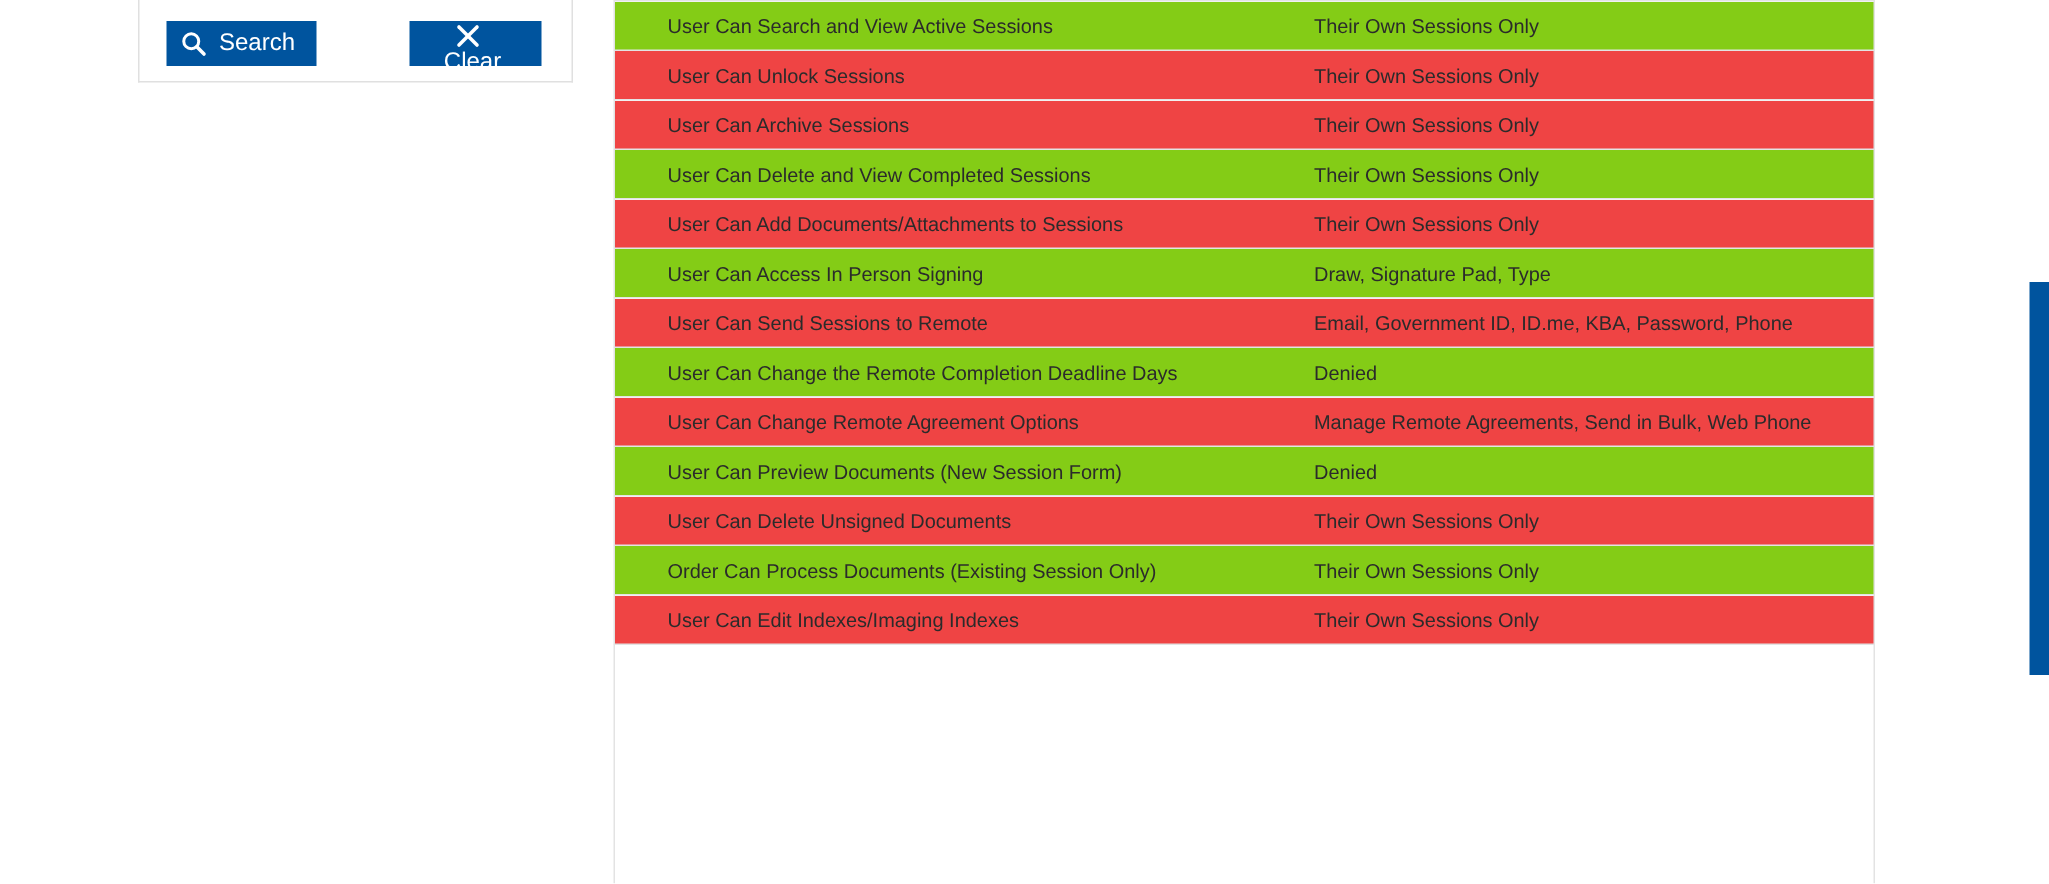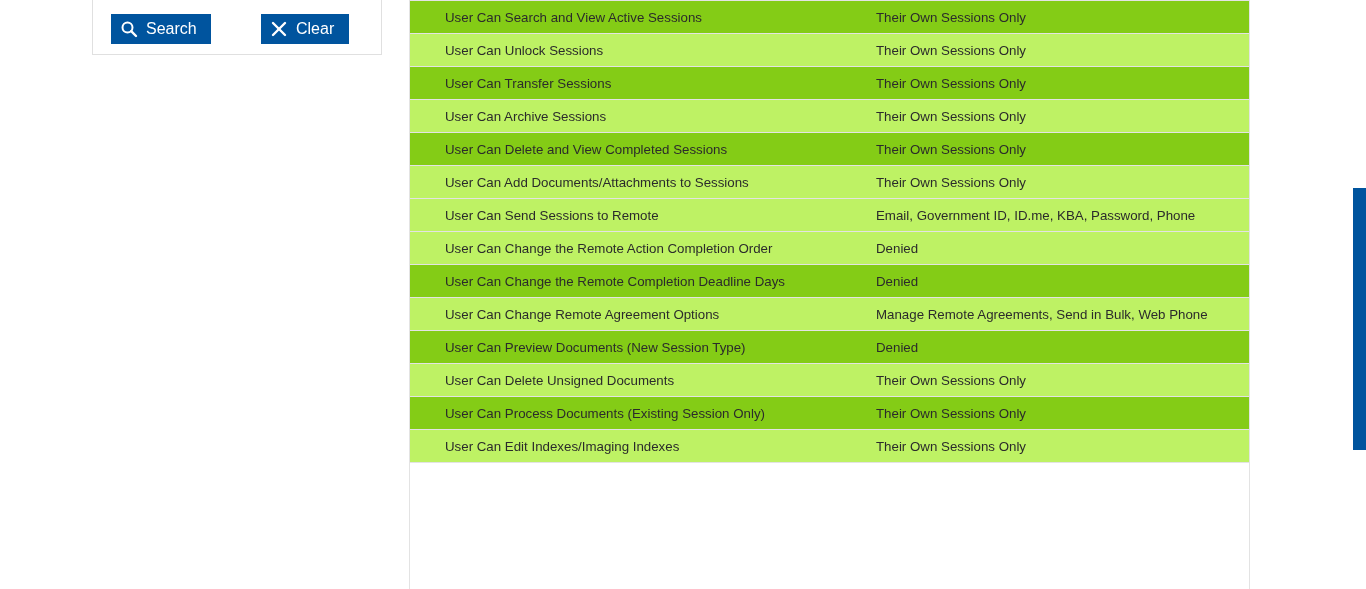--- a/index.html
+++ b/index.html
@@ -50,21 +50,21 @@
     font-family: "Liberation Sans", sans-serif;
     display: flex;
     align-items: center;
     cursor: pointer;
     padding: 0 12px 0 8px;
     box-sizing: border-box;
     white-space: nowrap;
   }
 
   .btn-search { left: 18px; top: 14px; width: 100px; }
-  .btn-clear  { left: 168px; top: 14px; width: 88px; }
+  .btn-clear  { left: 180px; top: 14px; width: 88px; flex-direction: column; }
 
   .btn .glyph {
     display: inline-flex;
     align-items: center;
     justify-content: center;
     width: 20px;
     height: 20px;
     margin-right: 7px;
     flex: 0 0 auto;
   }
@@ -97,21 +97,21 @@
     vertical-align: middle;
     white-space: nowrap;
     overflow: hidden;
     text-overflow: ellipsis;
   }
 
   table.perm-table td.col-name { width: 397px; padding-left: 36px; }
   table.perm-table td.col-val  { width: 444px; padding-left: 34px; }
 
   tr.row-alt td { background: #84cc16; }
-  tr.row-plain td { background: #bef264; }
+  tr.row-plain td { background: #ef4444; }
 
   
   .table-border-left,
   .table-border-right {
     position: absolute;
     top: 0;
     width: 1px;
     height: 589px;
     background: #e3e3e3;
   }
@@ -172,62 +172,58 @@
     <table class="perm-table">
       <tbody>
           <tr class="row-alt">
             <td class="col-name">User Can Search and View Active Sessions</td>
             <td class="col-val">Their Own Sessions Only</td>
           </tr>
           <tr class="row-plain">
             <td class="col-name">User Can Unlock Sessions</td>
             <td class="col-val">Their Own Sessions Only</td>
           </tr>
-          <tr class="row-alt">
-            <td class="col-name">User Can Transfer Sessions</td>
-            <td class="col-val">Their Own Sessions Only</td>
-          </tr>
           <tr class="row-plain">
             <td class="col-name">User Can Archive Sessions</td>
             <td class="col-val">Their Own Sessions Only</td>
           </tr>
           <tr class="row-alt">
             <td class="col-name">User Can Delete and View Completed Sessions</td>
             <td class="col-val">Their Own Sessions Only</td>
           </tr>
           <tr class="row-plain">
             <td class="col-name">User Can Add Documents/Attachments to Sessions</td>
             <td class="col-val">Their Own Sessions Only</td>
+          </tr>
+          <tr class="row-alt">
+            <td class="col-name">User Can Access In Person Signing</td>
+            <td class="col-val">Draw, Signature Pad, Type</td>
           </tr>
           <tr class="row-plain">
             <td class="col-name">User Can Send Sessions to Remote</td>
             <td class="col-val">Email, Government ID, ID.me, KBA, Password, Phone</td>
           </tr>
-          <tr class="row-plain">
-            <td class="col-name">User Can Change the Remote Action Completion Order</td>
-            <td class="col-val">Denied</td>
-          </tr>
           <tr class="row-alt">
             <td class="col-name">User Can Change the Remote Completion Deadline Days</td>
             <td class="col-val">Denied</td>
           </tr>
           <tr class="row-plain">
             <td class="col-name">User Can Change Remote Agreement Options</td>
             <td class="col-val">Manage Remote Agreements, Send in Bulk, Web Phone</td>
           </tr>
           <tr class="row-alt">
-            <td class="col-name">User Can Preview Documents (New Session Type)</td>
+            <td class="col-name">User Can Preview Documents (New Session Form)</td>
             <td class="col-val">Denied</td>
           </tr>
           <tr class="row-plain">
             <td class="col-name">User Can Delete Unsigned Documents</td>
             <td class="col-val">Their Own Sessions Only</td>
           </tr>
           <tr class="row-alt">
-            <td class="col-name">User Can Process Documents (Existing Session Only)</td>
+            <td class="col-name">Order Can Process Documents (Existing Session Only)</td>
             <td class="col-val">Their Own Sessions Only</td>
           </tr>
           <tr class="row-plain">
             <td class="col-name">User Can Edit Indexes/Imaging Indexes</td>
             <td class="col-val">Their Own Sessions Only</td>
           </tr>
         </tbody>
     </table>
   </div>
   <div class="table-border-left"></div>

